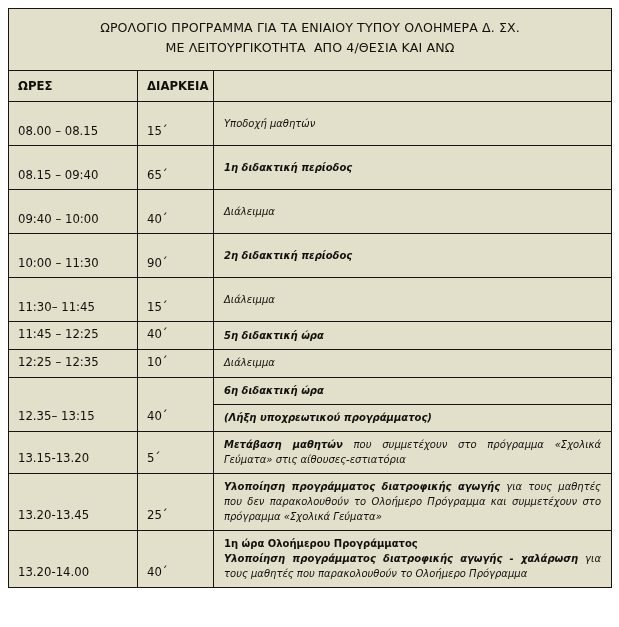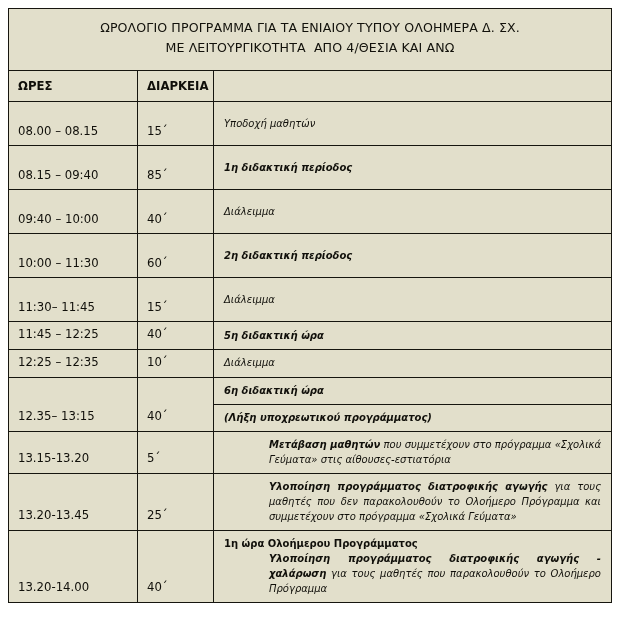--- a/index.html
+++ b/index.html
@@ -89,21 +89,21 @@
     vertical-align: top !important;
   }
   .cell-desc.center-v { vertical-align: middle !important; }
 
   .desc-text {
     font-style: italic;
     font-size: 10px;
     line-height: 1.5;
   }
   .desc-text.b { font-weight: bold; }
-  .desc-text.just { text-align: justify; text-justify: inter-word; margin-left: 45px; }
+  .desc-text.just { text-align: justify; text-justify: inter-word; }
   .desc-text b { font-weight: bold; }
   .desc-text .plain { font-style: normal; font-weight: bold; margin-top: 43px; }
 
   
   .r-tall  { height: 44px; }
   .r-mid   { height: 40px; }
   .r-short { height: 21px; }
   .r-sub   { height: 26px; }
 
   .nb { border-bottom: none !important; margin-left: 20px; }
@@ -137,37 +137,37 @@
       <tr class="r-tall">
         <td class="cell-hours">08.00 – 08.15</td>
         <td class="cell-dur">15΄</td>
         <td class="cell-desc center-v">
           <div class="desc-text">Υποδοχή μαθητών</div>
         </td>
       </tr>
 
       <tr class="r-tall">
         <td class="cell-hours">08.15 – 09:40</td>
-        <td class="cell-dur">85΄</td>
+        <td class="cell-dur">65΄</td>
         <td class="cell-desc center-v">
           <div class="desc-text b">1η διδακτική περίοδος</div>
         </td>
       </tr>
 
       <tr class="r-tall">
         <td class="cell-hours">09:40 – 10:00</td>
         <td class="cell-dur">40΄</td>
         <td class="cell-desc center-v">
           <div class="desc-text">Διάλειμμα</div>
         </td>
       </tr>
 
       <tr class="r-tall">
         <td class="cell-hours">10:00 – 11:30</td>
-        <td class="cell-dur">60΄</td>
+        <td class="cell-dur">90΄</td>
         <td class="cell-desc center-v">
           <div class="desc-text b">2η διδακτική περίοδος</div>
         </td>
       </tr>
 
       <tr class="r-tall">
         <td class="cell-hours">11:30– 11:45</td>
         <td class="cell-dur">15΄</td>
         <td class="cell-desc center-v">
           <div class="desc-text">Διάλειμμα</div>

